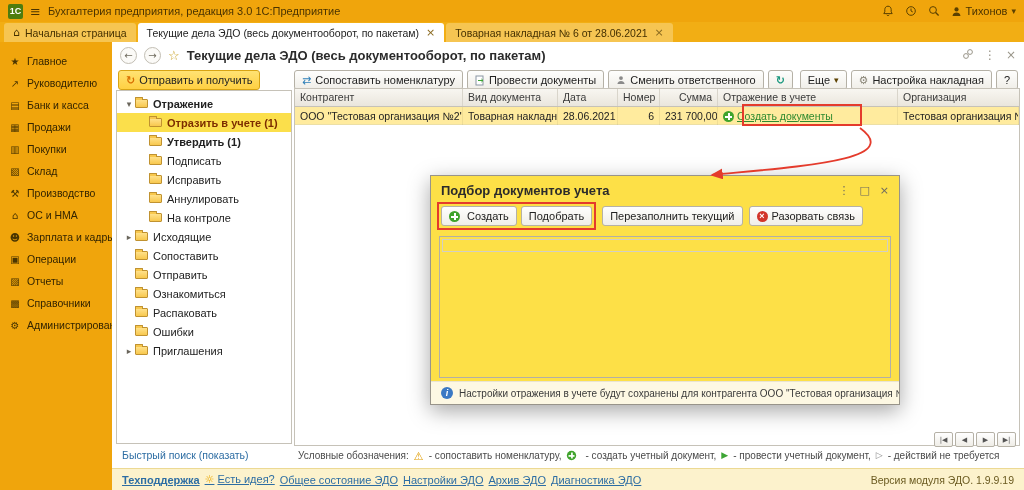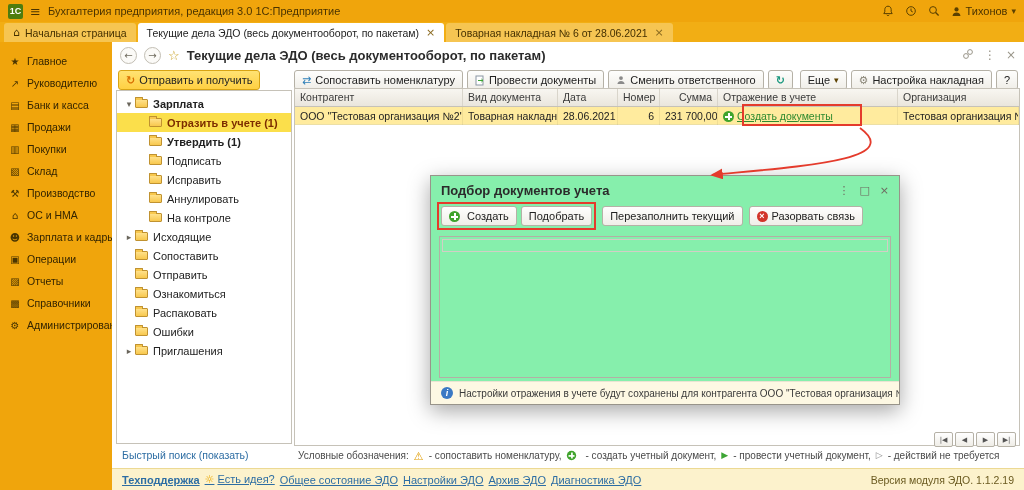--- a/index.html
+++ b/index.html
@@ -83,21 +83,21 @@
 .lplus{transform:scale(.85)}
 .lpost{color:#3da535;font-size:9px}
 .lnone{color:#8a8a8a;font-size:9px}
 .footer{position:absolute;left:0;right:0;top:426px;height:22px;background:#fcf2cc;border-top:1px solid #ecd993;display:flex;align-items:center;padding:0 10px;gap:5px;font-size:11px}
 .flink{color:#2d6da3;text-decoration:underline;cursor:pointer;white-space:nowrap}
 .fsupport{color:#2d6da3;font-weight:bold;text-decoration:underline;cursor:pointer}
 .bulb{color:#e8a700;margin-right:3px}
 .fversion{margin-left:auto;color:#6a5a20;font-size:10.5px;white-space:nowrap}
 
 
-.dialog{position:absolute;left:318px;top:133px;width:470px;height:230px;background:#86efac;border:1px solid #98948a;box-shadow:0 6px 20px rgba(0,0,0,.35);z-index:50}
+.dialog{position:absolute;left:318px;top:133px;width:470px;height:230px;background:#fde047;border:1px solid #98948a;box-shadow:0 6px 20px rgba(0,0,0,.35);z-index:50}
 .dlg-head{display:flex;align-items:center;padding:7px 10px 4px}
 .dlg-title{font-weight:bold;font-size:13px;color:#2b2b2b}
 .dlg-icons{margin-left:auto;display:flex;gap:10px;color:#6e6a60;font-size:11px}
 .dlg-icons span{cursor:pointer}
 .dlg-btns{display:flex;gap:6px;padding:4px 10px 6px;align-items:center}
 .dlg-group{display:inline-flex;gap:4px;outline:2px solid #e43b2c;outline-offset:2px;margin-right:4px}
 .x-ic{width:11px;height:11px;border-radius:50%;background:#d2352a;color:#fff;font-size:9px;line-height:11px;text-align:center;flex:none;font-weight:bold}
 .x-ic::before{content:"×"}
 .dlg-list{margin:4px 8px 0;height:142px;border:1px solid #b3afa5}
 .dlg-list-row{margin:2px;height:13px;border:1px solid #d2cec5}
@@ -275,21 +275,21 @@
         <button class="btn">
           <span>?</span>
         </button>
       </span>
     </div>
 
     <div class="tree-panel">
       <div class="tree-item bold">
           <span class="arrow g">▾</span>
           <span class="folder"></span>
-          <span class="tlabel">Зарплата</span>
+          <span class="tlabel">Отражение</span>
         </div>
       <div class="tree-item lvl1 selected">
           <span class="arrow"></span>
           <span class="folder"></span>
           <span class="tlabel">Отразить в учете (1)</span>
         </div>
       <div class="tree-item lvl1 bold">
           <span class="arrow"></span>
           <span class="folder"></span>
           <span class="tlabel">Утвердить (1)</span>
@@ -393,21 +393,21 @@
       <span>- действий не требуется</span>
     </div>
 
     <div class="footer">
       <span class="fsupport">Техподдержка</span>
       <span class="flink"><span class="bulb g">☼</span><span>Есть идея?</span></span>
       <span class="flink">Общее состояние ЭДО</span>
       <span class="flink">Настройки ЭДО</span>
       <span class="flink">Архив ЭДО</span>
       <span class="flink">Диагностика ЭДО</span>
-      <span class="fversion">Версия модуля ЭДО. 1.1.2.19</span>
+      <span class="fversion">Версия модуля ЭДО. 1.9.9.19</span>
     </div>
 
     <div class="dialog">
       <div class="dlg-head">
         <span class="dlg-title">Подбор документов учета</span>
         <span class="dlg-icons">
           <span class="g">⋮</span>
           <span class="g">□</span>
           <span class="g">×</span>
         </span>

